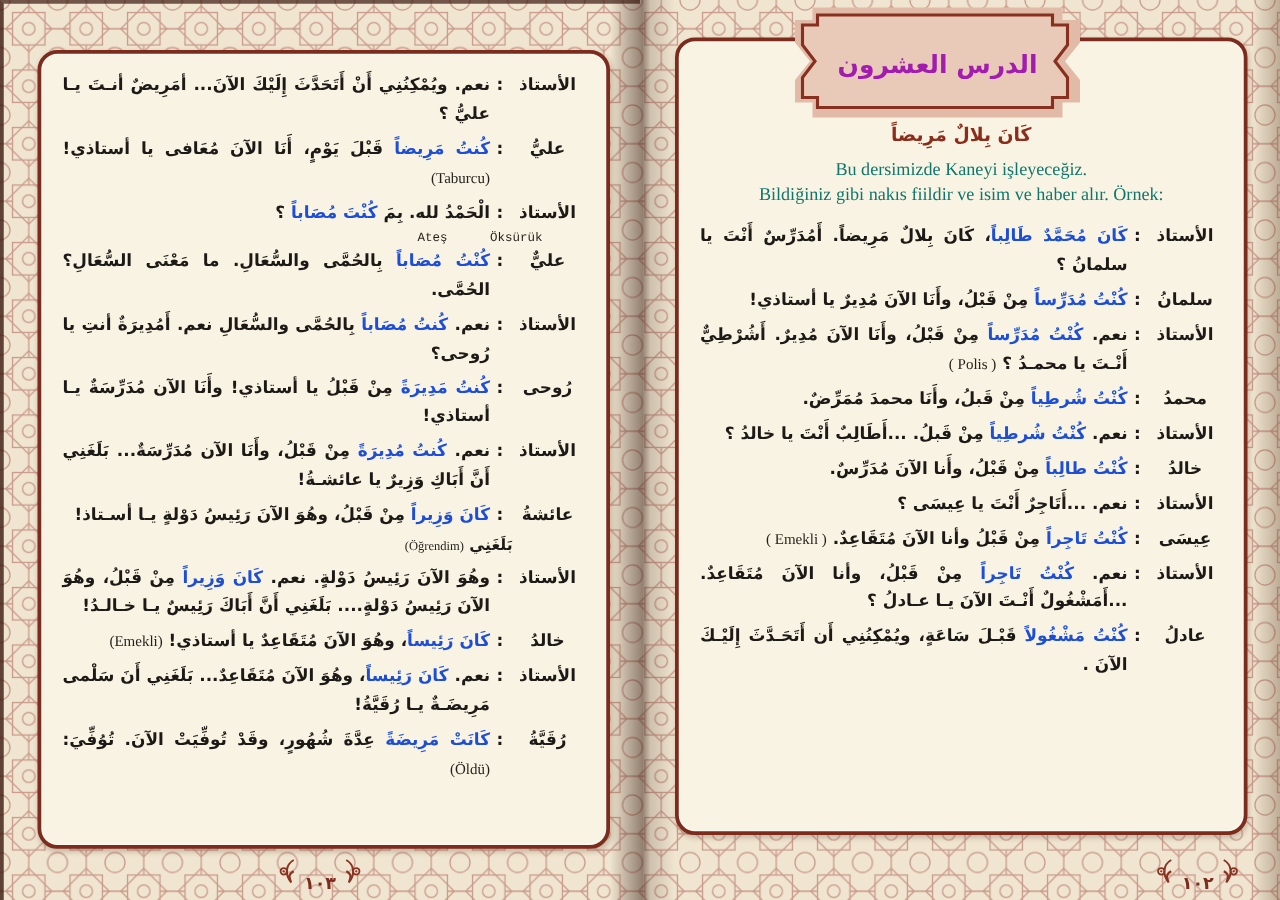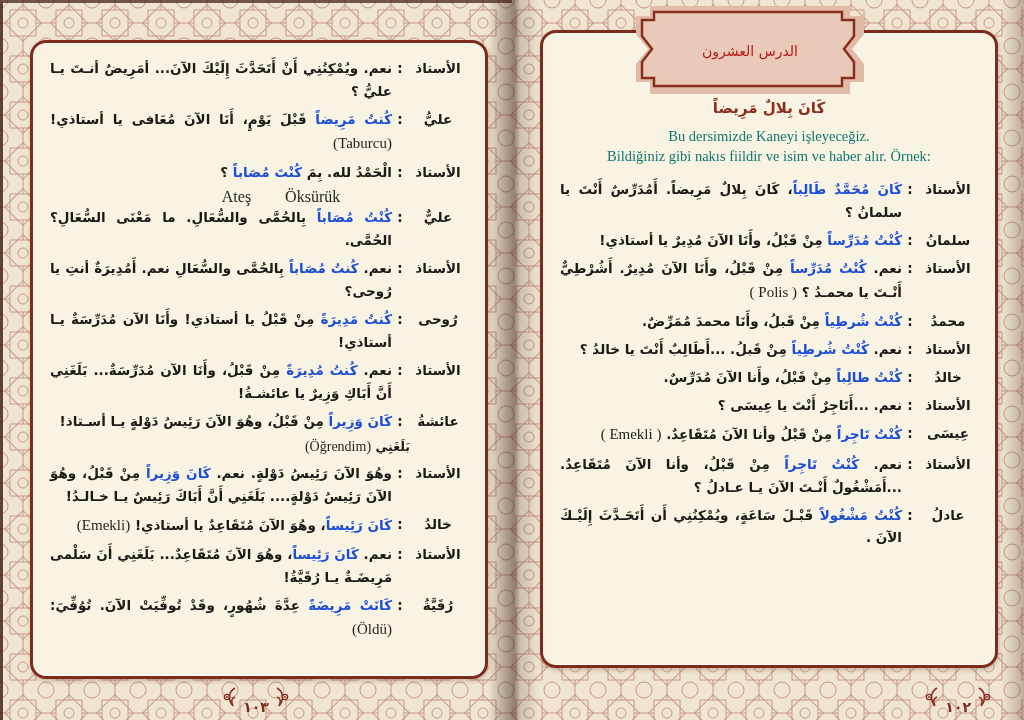--- a/index.html
+++ b/index.html
@@ -38,21 +38,21 @@
   .page-box.right{left:540px;top:30px;width:452px;height:632px;}
   .page-inner{padding:14px 17px 10px 17px;}
   .page-box.right .page-inner{padding-top:66px;}
 
   
   .banner{position:absolute;left:618px;top:2px;width:264px;height:98px;z-index:5;}
   .banner svg{position:absolute;left:0;top:0;}
   .banner .banner-label{
     position:absolute;left:0;top:26px;width:264px;height:46px;
     display:flex;align-items:center;justify-content:center;
-    font-size:14px;font-weight:normal;color:#b91c1c;direction:rtl;
+    font-size:20px;font-weight:bold;color:#a21caf;direction:rtl;
   }
 
   .lesson-title{
     text-align:center;font-size:15px;font-weight:bold;color:#8b2d1a;
     margin:0 0 10px 0;direction:rtl;
   }
   .intro{
     text-align:center;direction:ltr;
     font-family:"Liberation Serif",serif;
     font-size:14.5px;color:#0f766e;line-height:1.35;margin-bottom:12px;
@@ -64,35 +64,35 @@
     width:60px;flex:0 0 60px;font-weight:bold;font-size:13.5px;color:#1c1916;
     line-height:1.7;text-align:center;
   }
   .colon{flex:0 0 16px;text-align:center;font-weight:bold;font-size:13.5px;color:#1c1916;line-height:1.7;}
   .dtext{
     flex:1;font-size:13.5px;font-weight:bold;color:#1c1916;line-height:1.7;
     text-align:justify;text-align-last:right;
   }
   .dtext .red{color:#1d4ed8;}
   .latin{
-    font-family:"Liberation Serif",serif;font-weight:normal;font-size:15px;
+    font-family:"Liberation Serif",serif;font-weight:normal;font-size:12px;
     color:#221f1a;direction:ltr;unicode-bidi:isolate;
   }
   .note-above{
-    direction:ltr;text-align:center;padding-left:78px;
-    font-family:Liberation Serif, serif;font-size:16px;color:#221f1a;
+    direction:ltr;text-align:right;padding-left:78px;
+    font-family:Liberation Mono, monospace;font-size:10px;color:#221f1a;
     line-height:1;margin-bottom:1px;
   }
   .note-above span{display:inline-block;margin-right:34px;}
   .gloss{
     direction:rtl;text-align:right;padding-right:58px;
     font-size:12.5px;font-weight:bold;color:#1c1916;line-height:1.5;
     margin:-2px 0 5px 0;
   }
-  .gloss .latin{font-size:14px;}
+  .gloss .latin{font-size:10px;}
 
   .page-number{
     position:absolute;bottom:8px;height:30px;z-index:4;
     display:flex;align-items:center;justify-content:center;gap:5px;
     color:#7d2b1c;font-size:14px;font-weight:bold;
   }
   .page-number.pn-left{left:30px;width:452px;}
   .page-number.pn-right{left:540px;width:452px;justify-content:flex-end;}
   .pn-num{letter-spacing:2px;margin-top:20px;}
 </style>

